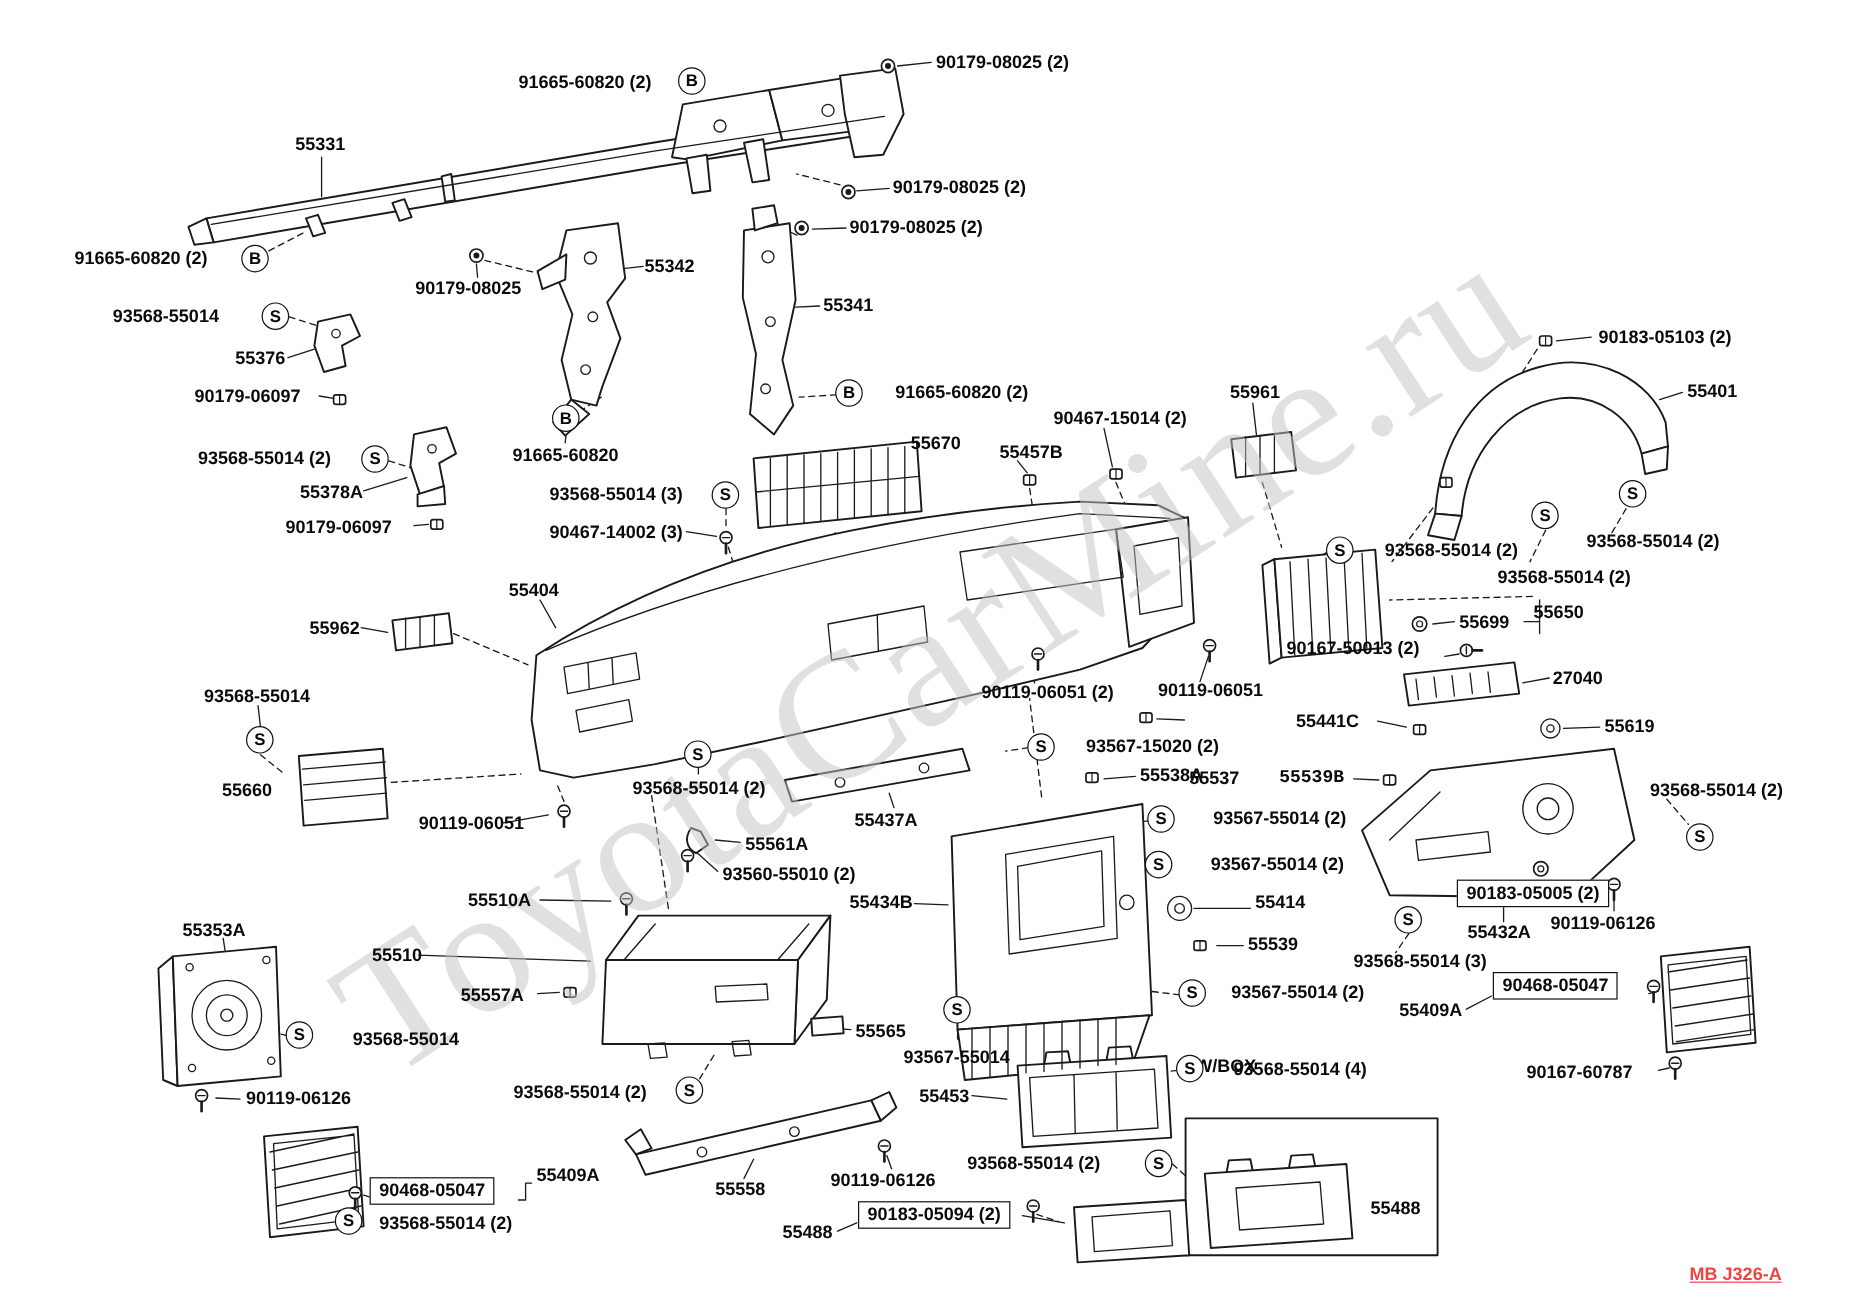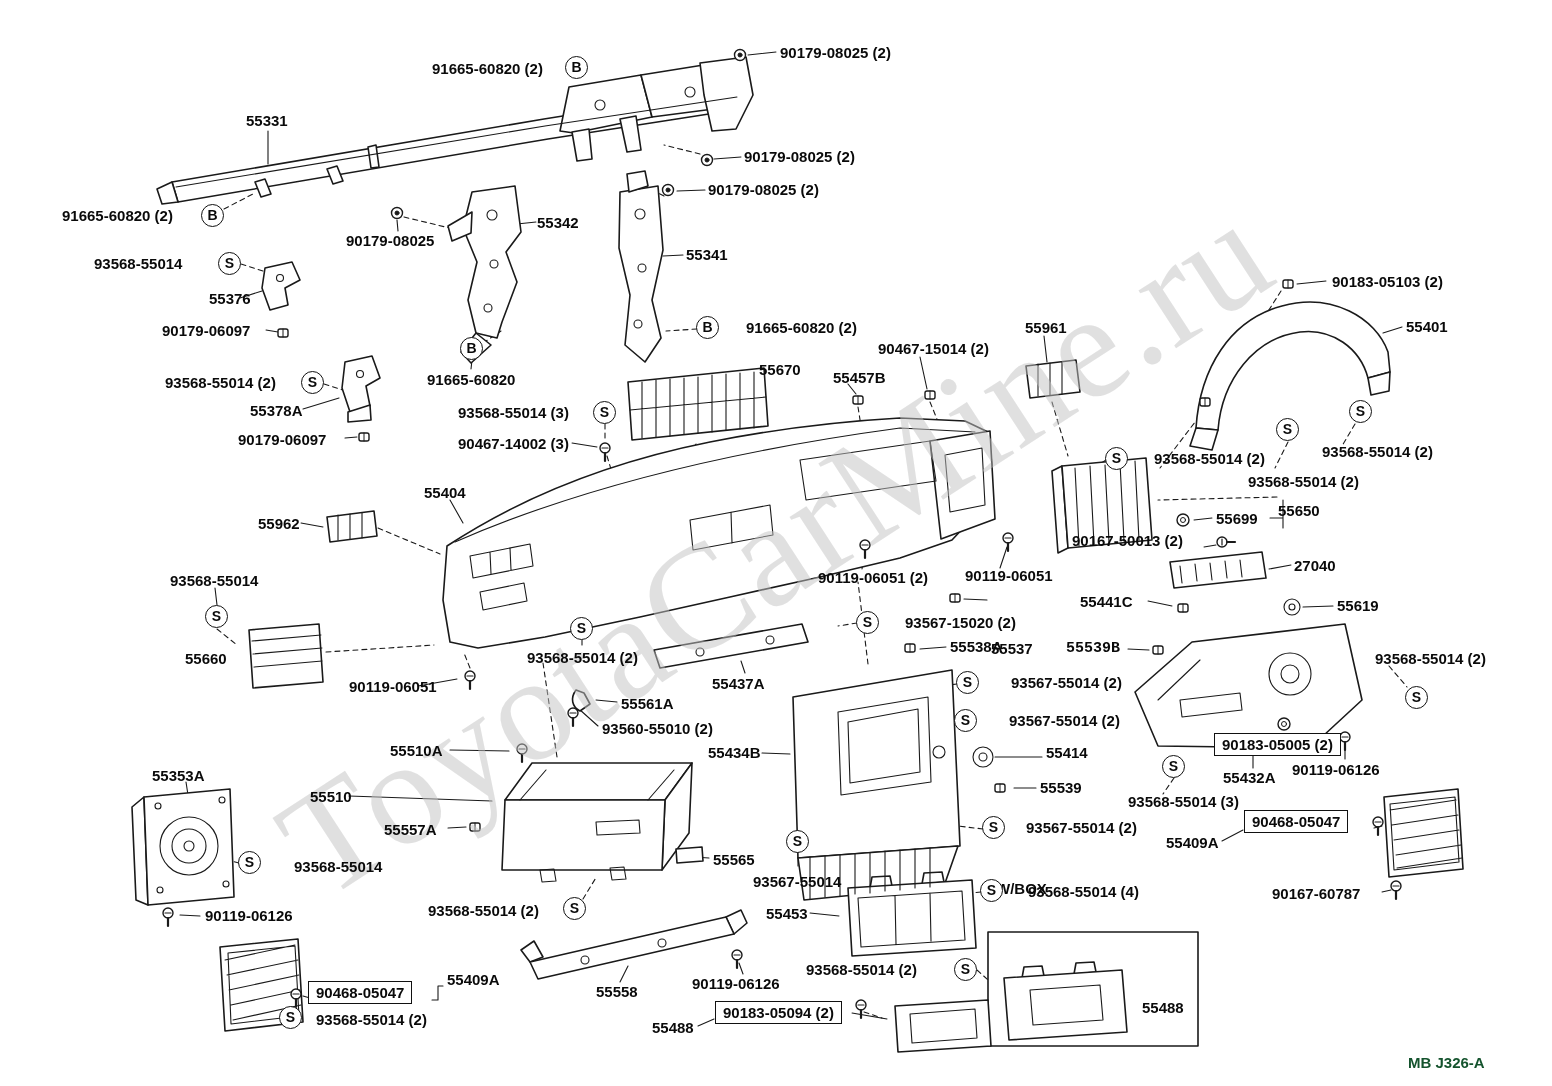--- a/index.html
+++ b/index.html
@@ -24,21 +24,21 @@
     border:1.6px solid #111; background:#fff; padding:2px 7px;
     transform:translate(-8px,-5px);
   }
   .callout {
     position:absolute; width:23px; height:23px; border:1.8px solid #111;
     border-radius:50%; background:#fff; text-align:center;
     font:700 14px/20px "Liberation Sans", sans-serif; color:#0a0a0a;
   }
   .footer-code {
     position:absolute; left:1408px; top:1054px;
-    font:700 15px/17px "Liberation Sans", sans-serif; color:#14532d;
+    font:700 15px/17px "Liberation Sans", sans-serif; color:#ef4444;text-decoration:underline;
   }
 </style>
 </head>
 <body>
 
 <div class="stage">
 
   <svg class="art" width="1552" height="1086" viewBox="0 0 1552 1086">
     <defs>
       <g id="nut">
@@ -245,21 +245,21 @@
       <div class="part-label" style="left: 780px; top: 44px;">90179-08025 (2)</div>
       <div class="part-label" style="left: 432px; top: 60px;">91665-60820 (2)</div>
       <div class="part-label" style="left: 246px; top: 112px;">55331</div>
       <div class="part-label" style="left: 744px; top: 148px;">90179-08025 (2)</div>
       <div class="part-label" style="left: 708px; top: 181px;">90179-08025 (2)</div>
       <div class="part-label" style="left: 62px; top: 207px;">91665-60820 (2)</div>
       <div class="part-label" style="left: 537px; top: 214px;">55342</div>
       <div class="part-label" style="left: 346px; top: 232px; text-align: right;">90179-08025</div>
       <div class="part-label" style="left: 686px; top: 246px;">55341</div>
       <div class="part-label" style="left: 94px; top: 255px;">93568-55014</div>
-      <div class="part-label" style="left: 196px; top: 290px; margin-left: 13px;">55376</div>
+      <div class="part-label" style="left: 196px; top: 290px;">55376</div>
       <div class="part-label" style="left: 162px; top: 322px;">90179-06097</div>
       <div class="part-label" style="left: 746px; top: 319px;">91665-60820 (2)</div>
       <div class="part-label" style="left: 1025px; top: 319px;">55961</div>
       <div class="part-label" style="left: 1332px; top: 273px;">90183-05103 (2)</div>
       <div class="part-label" style="left: 1406px; top: 318px;">55401</div>
       <div class="part-label" style="left: 165px; top: 374px;">93568-55014 (2)</div>
       <div class="part-label" style="left: 427px; top: 371px;">91665-60820</div>
       <div class="part-label" style="left: 759px; top: 361px;">55670</div>
       <div class="part-label" style="left: 833px; top: 369px;">55457B</div>
       <div class="part-label" style="left: 878px; top: 340px;">90467-15014 (2)</div>

